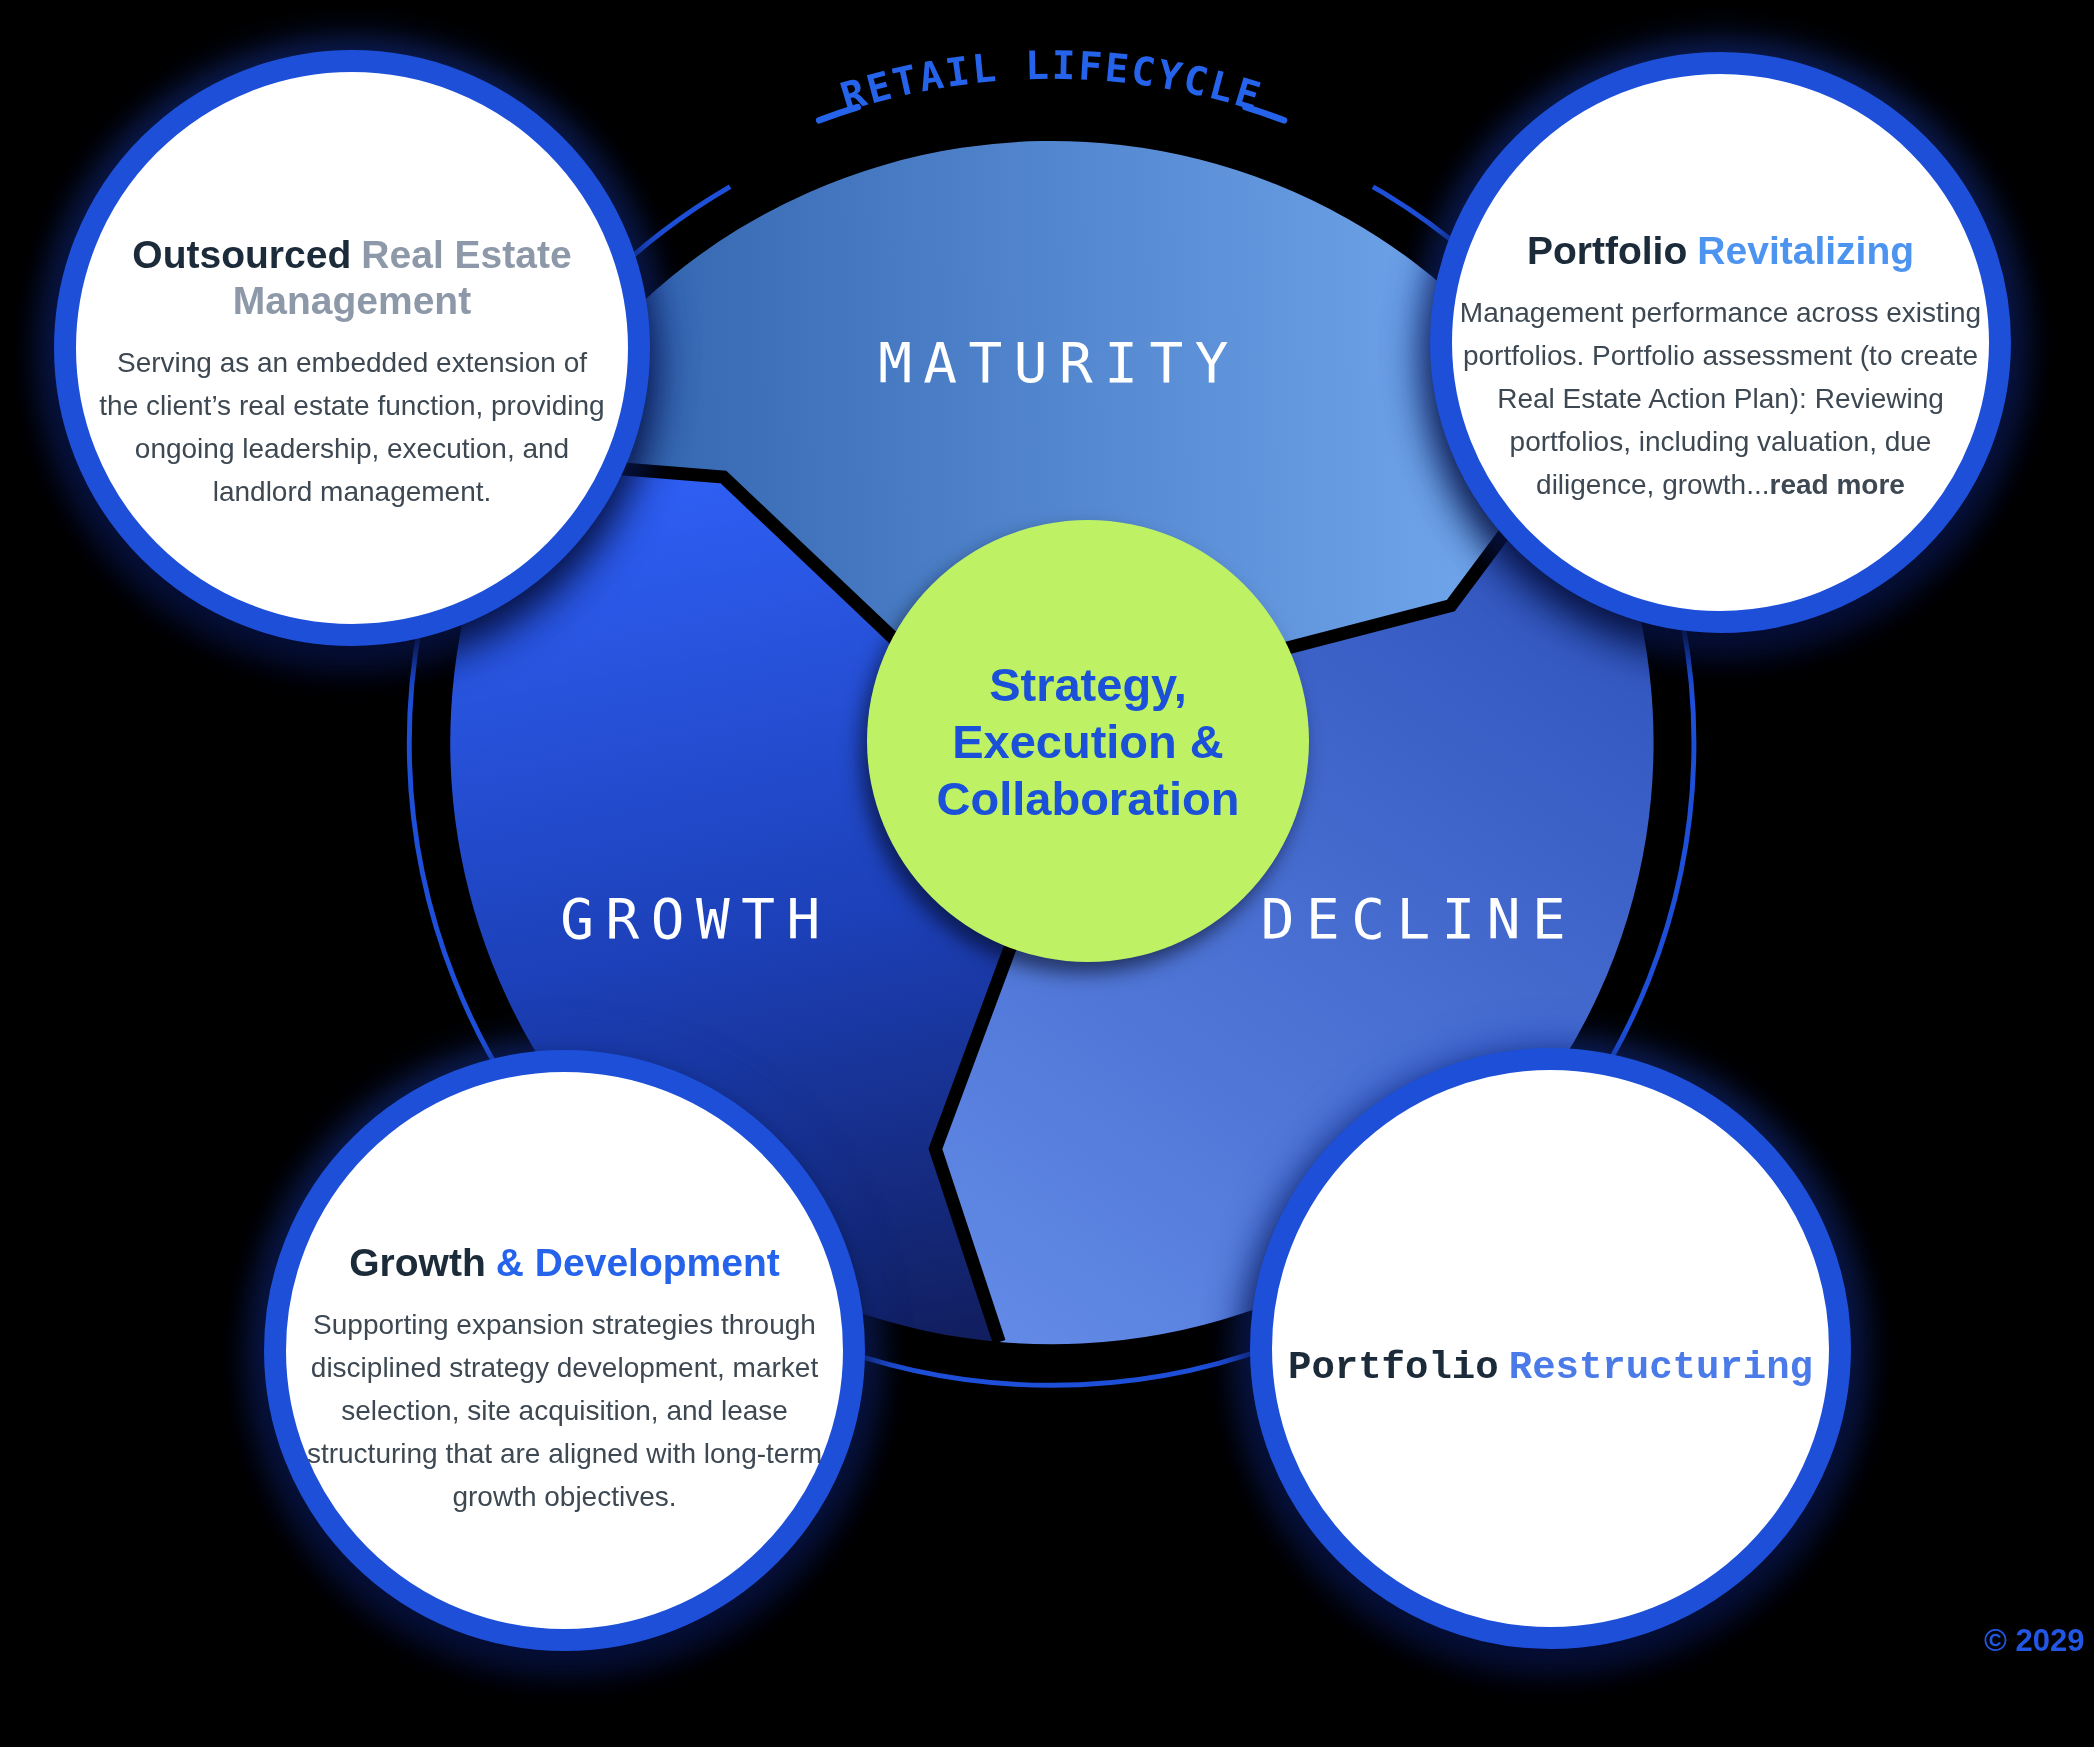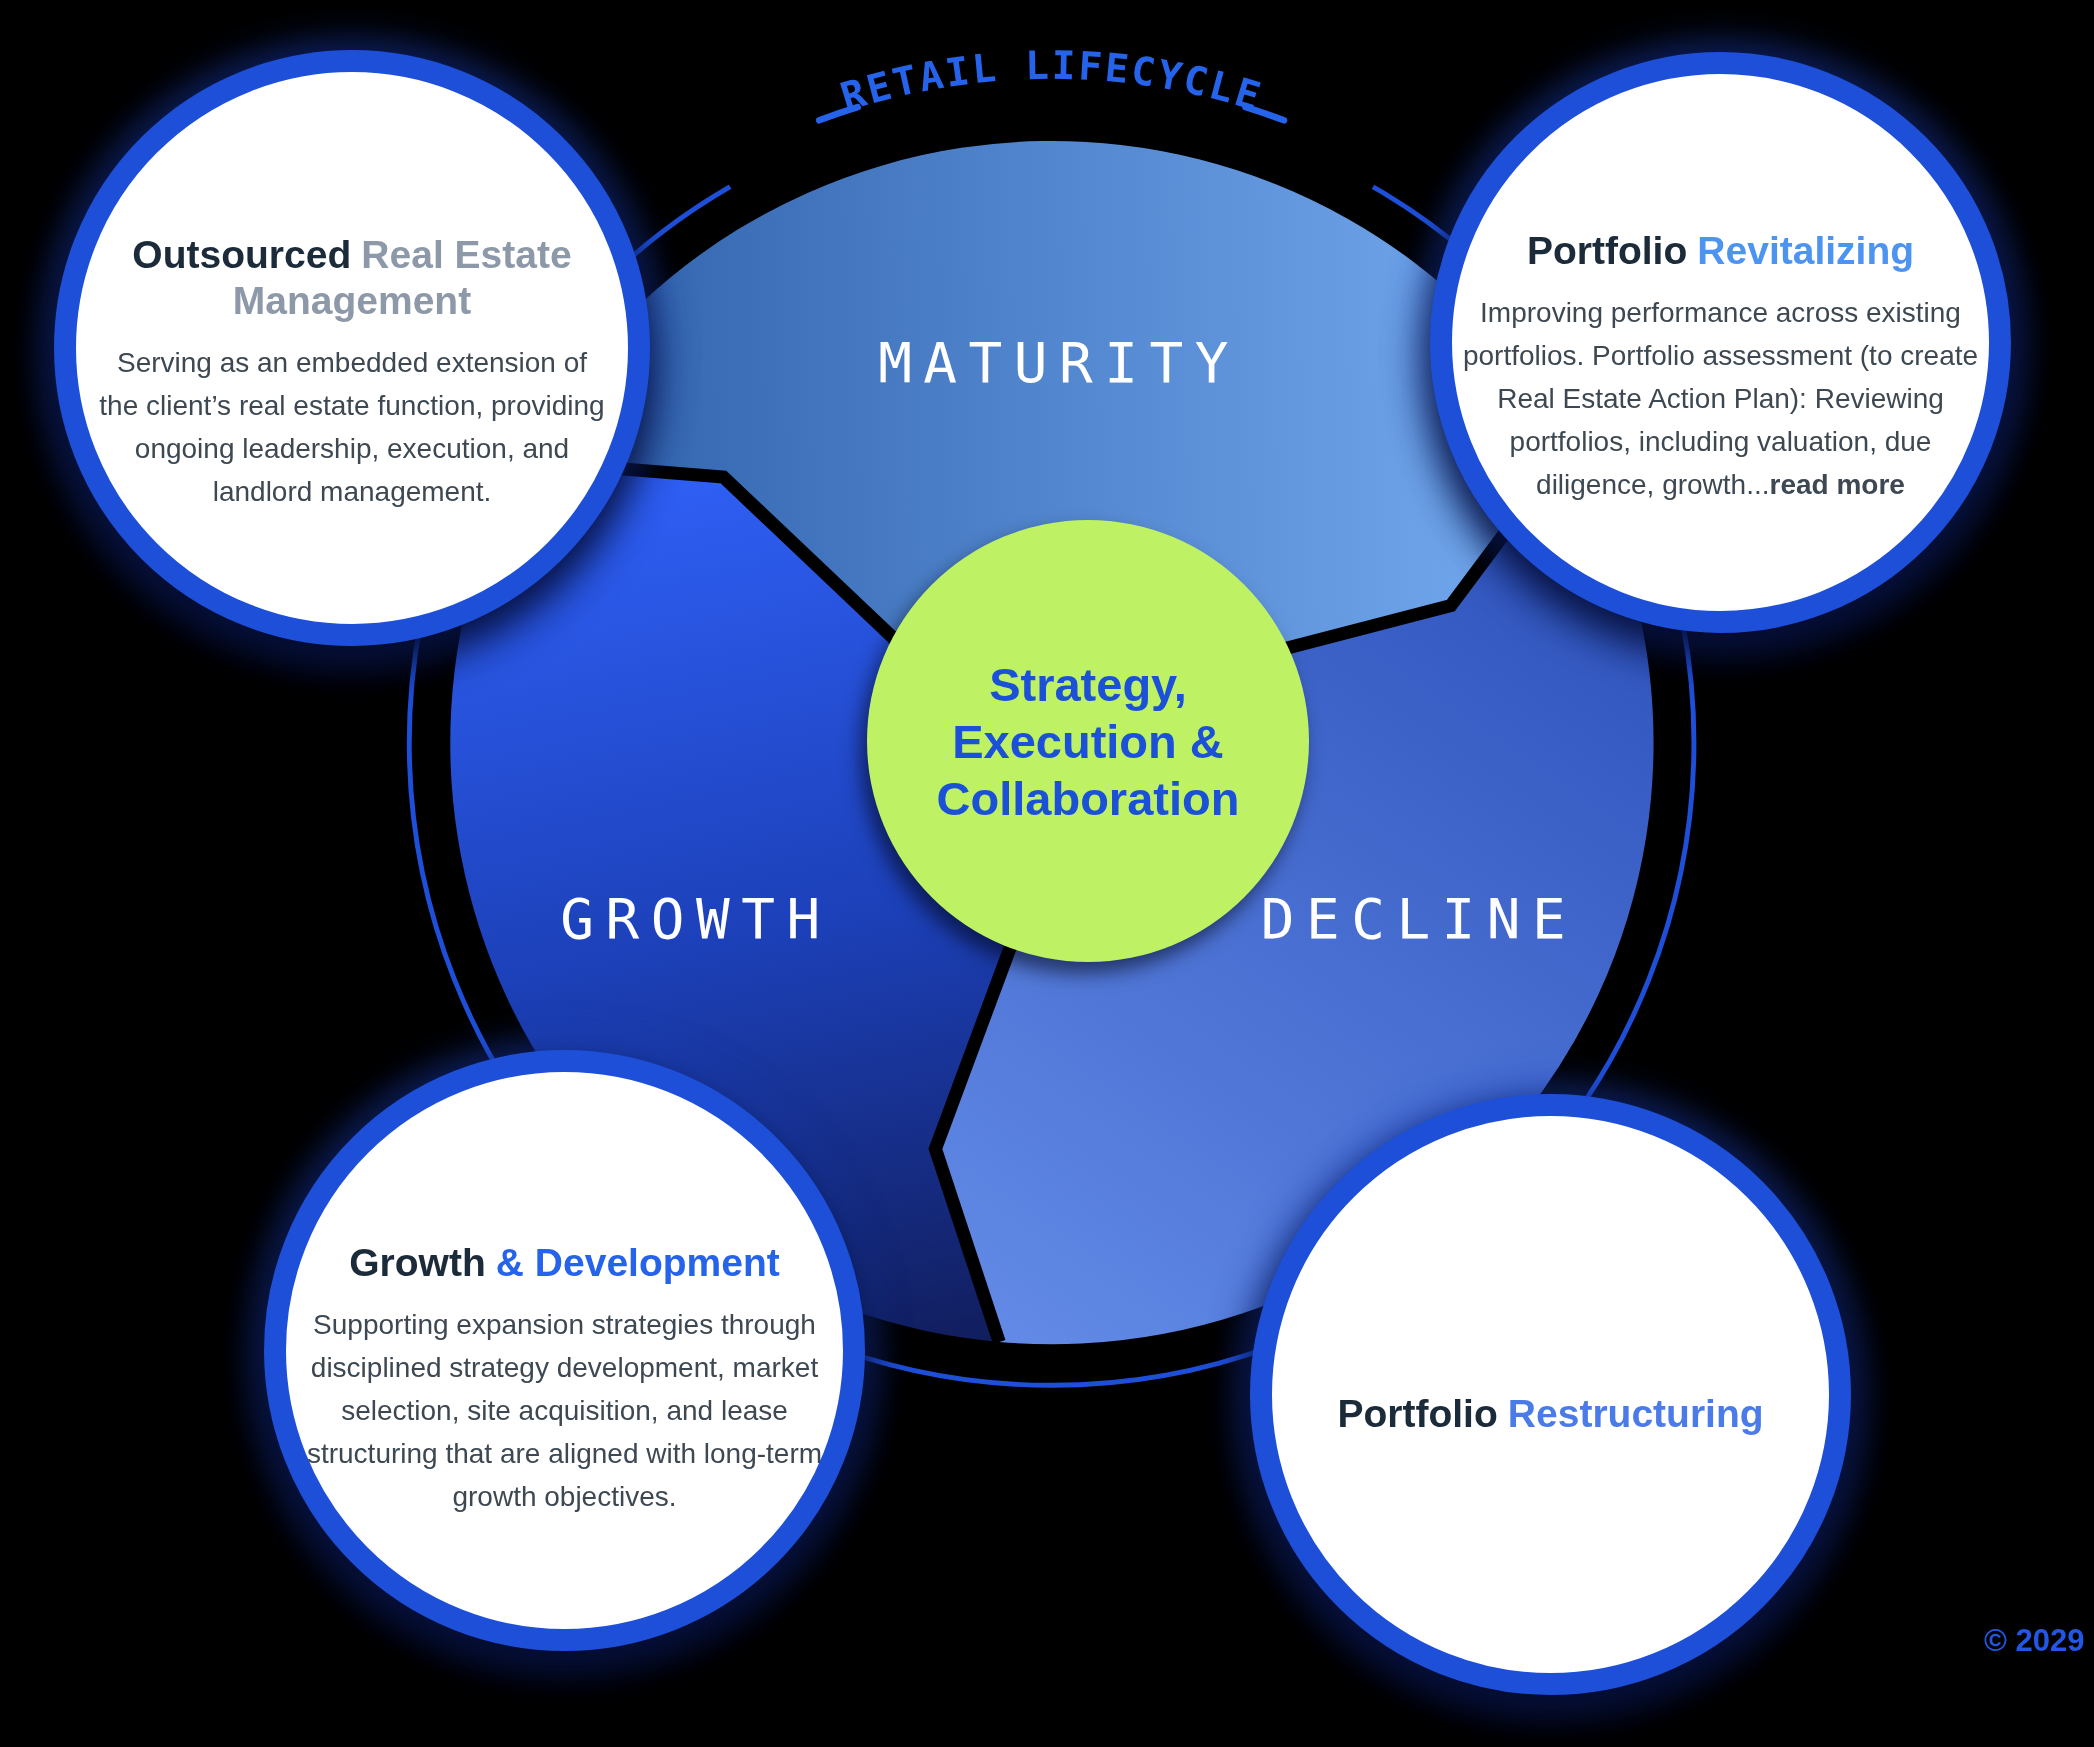--- a/index.html
+++ b/index.html
@@ -25,21 +25,21 @@
 
   
   .satellite{position:absolute;background:#ffffff;border-radius:50%;
     border:22px solid #1d4fd8;box-sizing:content-box;
     display:flex;flex-direction:column;align-items:center;justify-content:center;
     text-align:center;
     box-shadow:0 18px 39px 4.9px rgba(3,10,45,.9), 0 0 36px 8.2px rgba(35,82,225,.5);}
   .sat-tl{left:54px; top:50px; width:596px;height:596px;padding-top:49px;box-sizing:border-box;border-width:22px;}
   .sat-tr{left:1430px;top:52px; width:581px;height:581px;padding-top:49px;box-sizing:border-box;}
   .sat-bl{left:264px; top:1050px;width:601px;height:601px;padding-top:57px;box-sizing:border-box;}
-  .sat-br{left:1250px;top:1094px;width:601px;height:601px;padding-top:57px;box-sizing:border-box;}
+  .sat-br{left:1250px;top:1048px;width:601px;height:601px;padding-top:57px;box-sizing:border-box;font-family:Liberation Mono, monospace;}
 
   .sat-title{font-size:39px;font-weight:bold;line-height:1.2;color:#1c2b3a;margin-bottom:16.4px;}
   .t-primary{color:#1c2b3a;margin-right:.26em;}
   .sat-tl .t-accent{color:#8d99a9;}
   .sat-tr .t-accent{color:#4d94f0;}
   .sat-bl .t-accent{color:#2563eb;}
   .sat-br .t-accent{color:#4b7be8;}
   .sat-tl .sat-title{max-width:458px;}
 
   .sat-body{font-size:28px;line-height:43px;color:#3d4852;margin:0;}
@@ -106,21 +106,21 @@
   </div>
 </div>
 
 <div class="satellite sat-tl">
   <div class="sat-title"><span class="t-primary">Outsourced</span><span class="t-accent">Real Estate Management</span></div>
   <p class="sat-body"><span>Serving as an embedded extension of the client’s real estate function, providing ongoing leadership, execution, and landlord management.</span><span class="read-more"></span></p>
 </div>
 
 <div class="satellite sat-tr">
   <div class="sat-title"><span class="t-primary">Portfolio</span><span class="t-accent">Revitalizing</span></div>
-  <p class="sat-body"><span>Improving performance across existing portfolios.  Portfolio assessment (to create Real Estate Action Plan): Reviewing portfolios, including valuation, due diligence, growth...</span><span class="read-more">read more</span></p>
+  <p class="sat-body"><span>Management performance across existing portfolios.  Portfolio assessment (to create Real Estate Action Plan): Reviewing portfolios, including valuation, due diligence, growth...</span><span class="read-more">read more</span></p>
 </div>
 
 <div class="satellite sat-bl">
   <div class="sat-title"><span class="t-primary">Growth</span><span class="t-accent">&amp; Development</span></div>
   <p class="sat-body"><span>Supporting expansion strategies through disciplined strategy development, market selection, site acquisition, and lease structuring that are aligned with long-term growth objectives.</span><span class="read-more"></span></p>
 </div>
 
 <div class="satellite sat-br">
   <div class="sat-title"><span class="t-primary">Portfolio</span><span class="t-accent">Restructuring</span></div>
 </div>

